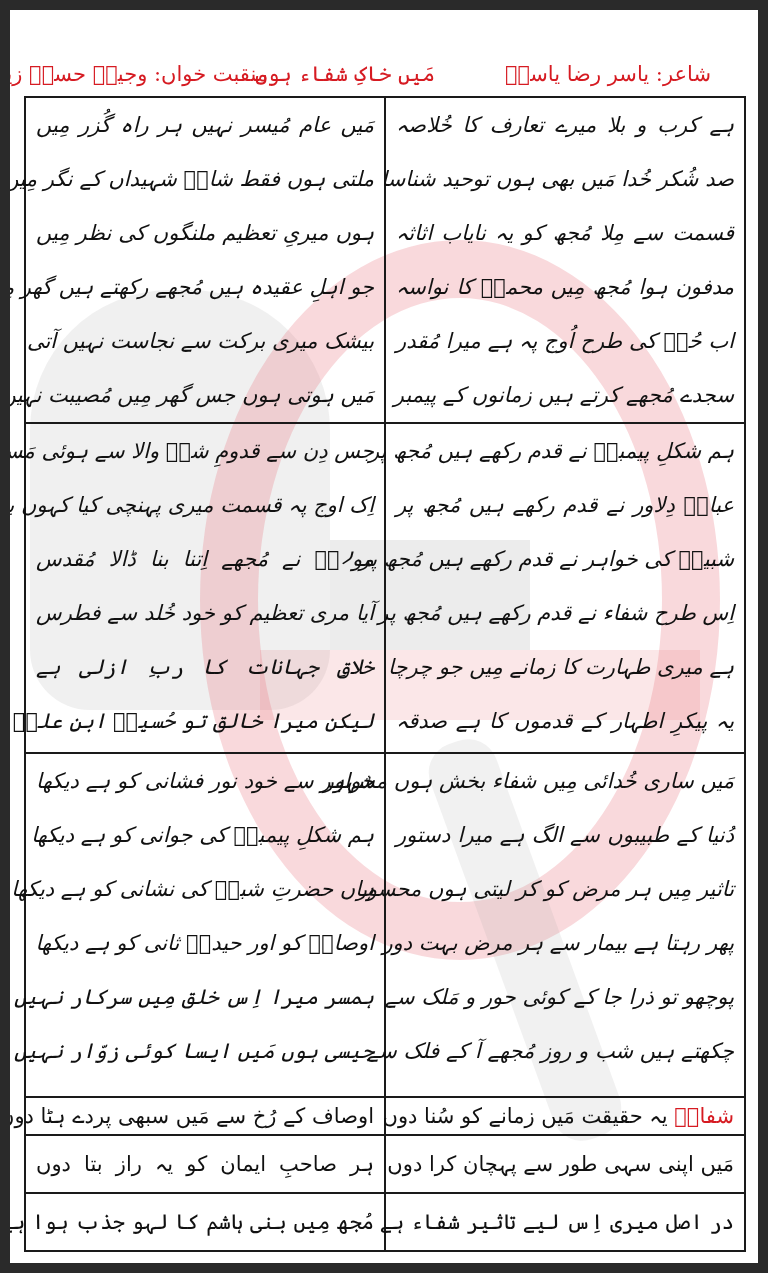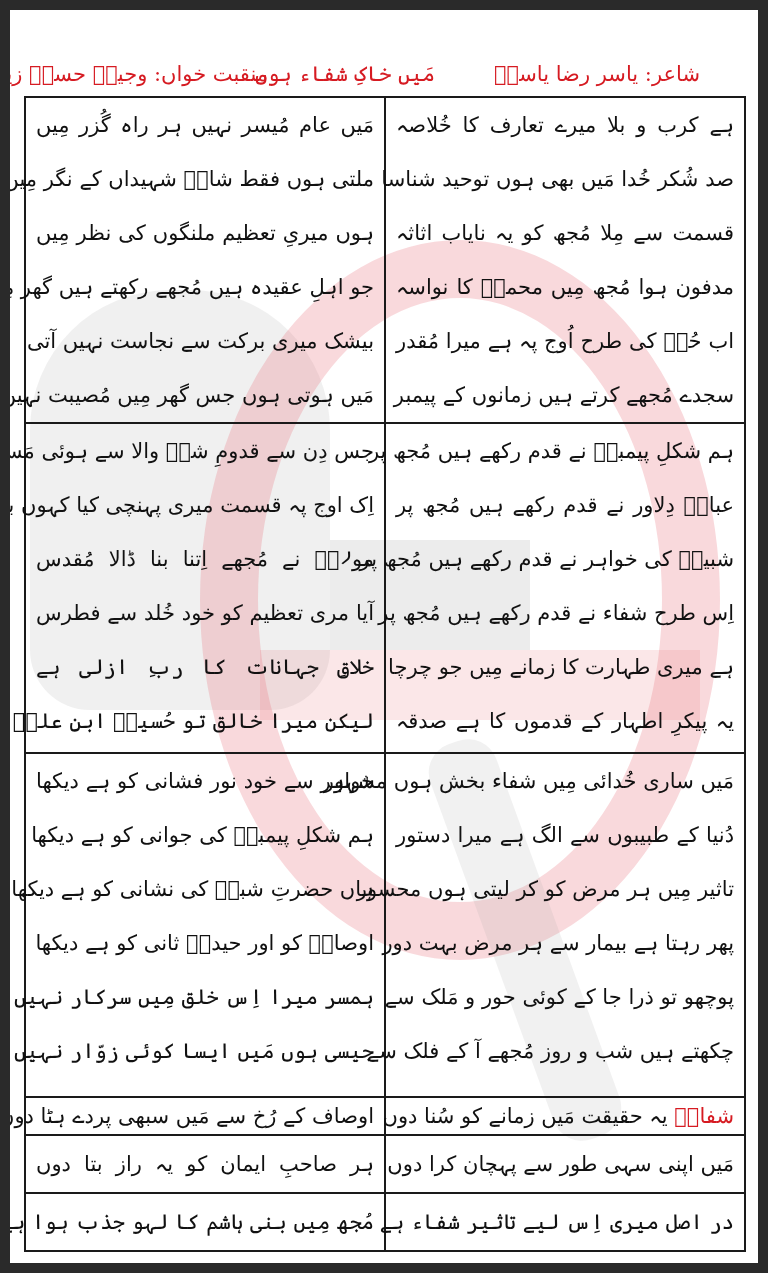--- a/index.html
+++ b/index.html
@@ -44,38 +44,38 @@
   }
 
   .header {
     position: absolute; left: 14px; top: 40px; width: 720px; height: 50px;
     direction: rtl;
     font-family: "DejaVu Serif", serif;
     color: #d61b22;
     font-size: 21px;
   }
   .header span { position: absolute; top: 12px; white-space: nowrap; }
-  .h-poet { right: 44px; text-align: right; }
+  .h-poet { right: 33px; text-align: right; }
   .h-title { right: 309px; }
   .h-reciter { right: 476px; }
 
   table.poem {
     position: absolute; left: 14px; top: 86px;
     width: 722px;
     border-collapse: collapse;
     direction: rtl;
     table-layout: fixed;
   }
   table.poem td {
     border: 2px solid #1a1a1a;
     vertical-align: top;
     padding: 0 10px;
     width: 50%;
   }
-  .stanza td { height: 320px; padding-top: 4px; }
+  .stanza td { height: 320px; padding-top: 4px; font-style: italic; }
   .stanza.s1 td { height: 318px; }
   .stanza.s2 td { height: 328px; }
   .stanza.s3 td { height: 342px; }
   .line {
     font-family: "DejaVu Serif", serif;
     font-size: 21px;
     line-height: 54px;
     height: 54px;
     white-space: nowrap;
     color: #111;

